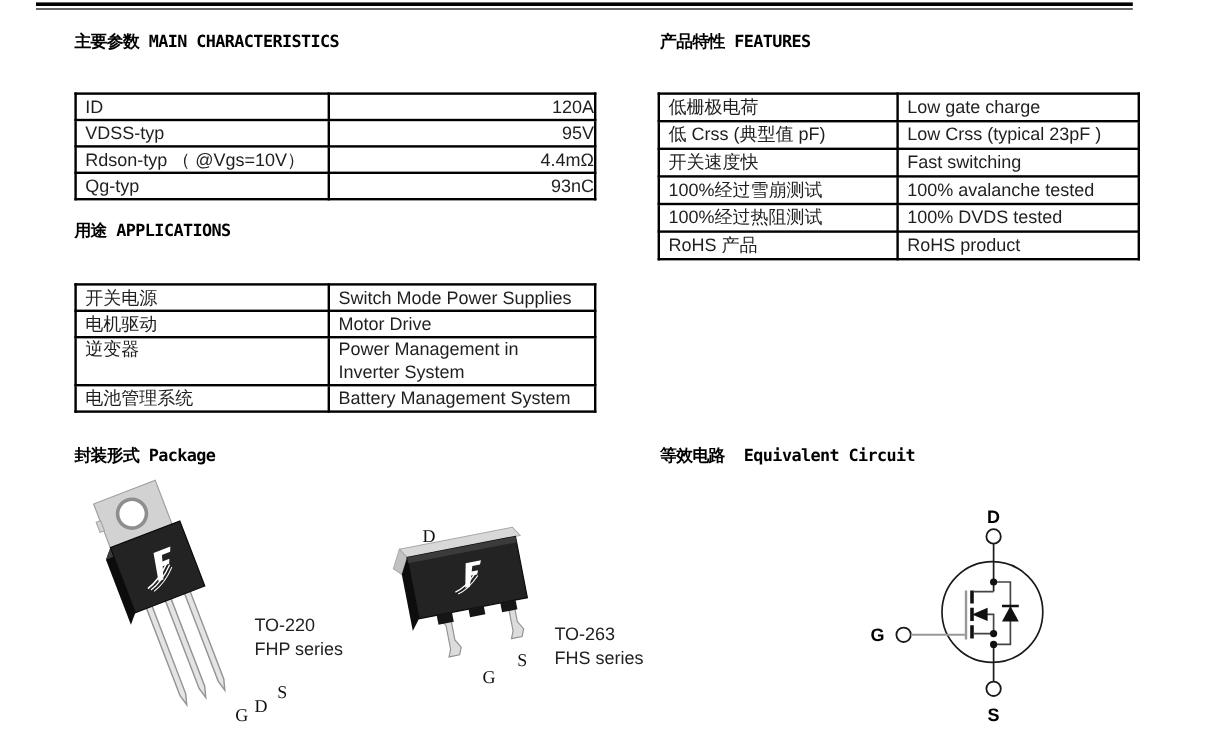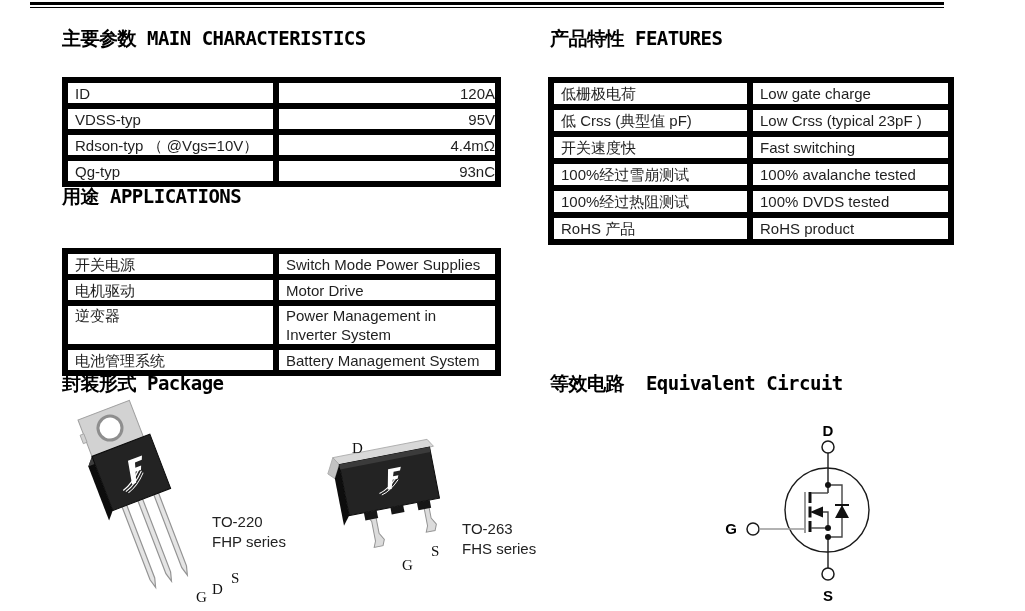--- a/index.html
+++ b/index.html
@@ -2,23 +2,23 @@
 <html><head>
 <meta charset="utf-8">
 <style>
   html,body{margin:0;padding:0;background:#fff;}
   #page{position:relative;width:1025px;height:611px;background:#ffffff;overflow:hidden;
         font-family:"Liberation Sans","DejaVu Sans",sans-serif;color:#1a1a1a;}
   .abs{position:absolute;}
   .rule-top{left:30px;top:2px;width:914px;height:2px;
             border-top:3px solid #000;border-bottom:1px solid #000;}
   .heading{font-family:"DejaVu Sans Mono","DejaVu Sans",monospace;
-           font-weight:bold;font-size:19px;color:#000;white-space:pre;letter-spacing:-0.5px;}
+           font-weight:bold;font-size:14px;color:#000;white-space:pre;letter-spacing:-0.5px;}
   table.ds{border-collapse:collapse;table-layout:fixed;font-size:15px;line-height:19px;color:#1f1f1f;}
-  table.ds td{border:6px solid #000000;padding:0 0 0 7px;vertical-align:middle;overflow:hidden;white-space:pre-line;}
+  table.ds td{border:2px solid #000000;padding:0 0 0 7px;vertical-align:middle;overflow:hidden;white-space:pre-line;}
   #tbl-main{width:433px;}
   #tbl-main td{height:20px;}
   #tbl-main td.val{text-align:right;padding:0;}
   #tbl-feat{width:400px;}
   #tbl-feat td{height:21px;}
   #tbl-apps{width:433px;}
   #tbl-apps td{height:20px;}
   #tbl-apps tr.tall td{height:38px;}
   .col-param{width:211px;} .col-value{width:222px;}
   .fcol-cn{width:199px;} .fcol-en{width:201px;}
@@ -91,21 +91,21 @@
       <td>100%经过热阻测试</td>
       <td>100% DVDS tested</td>
         </tr>
     <tr>
       <td>RoHS 产品</td>
       <td>RoHS product</td>
         </tr>
   </tbody>
     </table>
 
-  <table id="tbl-apps" class="abs ds" style="left:62px;top:248px;padding-left:12px;">
+  <table id="tbl-apps" class="abs ds" style="left:62px;top:236px;padding-left:12px;">
     <colgroup>
         <col class="col-param">
         <col class="col-value">
       </colgroup>
     <tbody>
         <tr>
       <td>开关电源</td>
       <td>Switch Mode Power Supplies</td>
         </tr>
     <tr>

